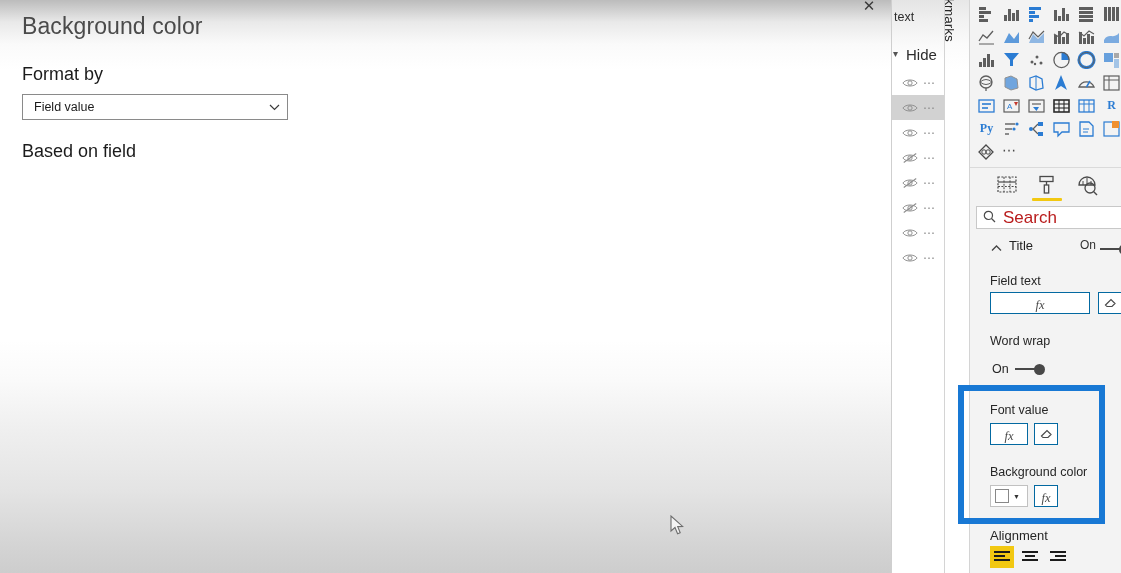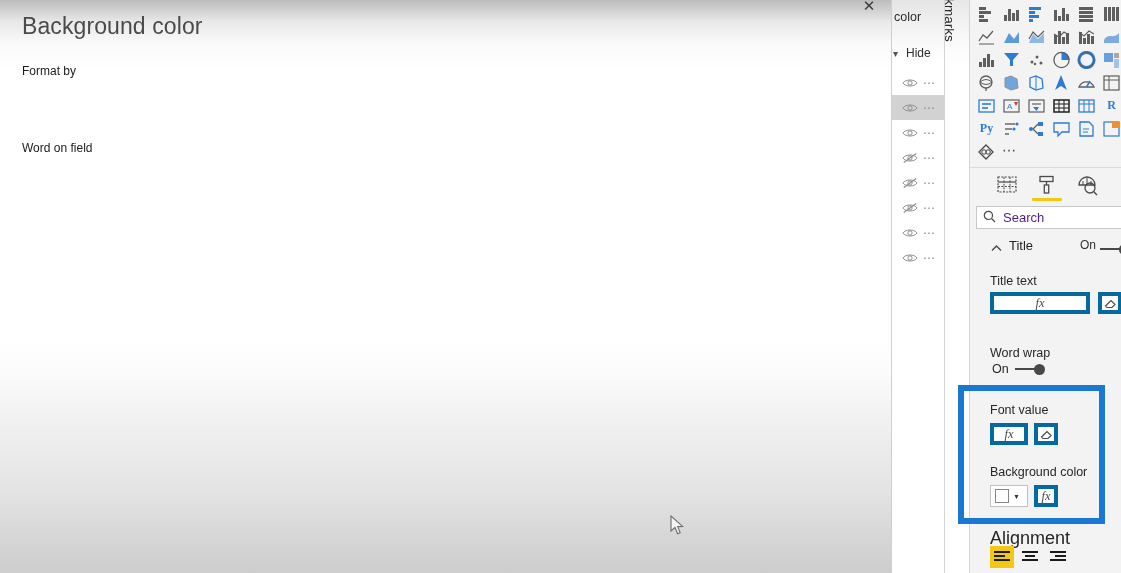--- a/index.html
+++ b/index.html
@@ -26,21 +26,21 @@
     color: #3a3a3a; font-size: 15px; line-height: 24px; text-align: center;
     cursor: pointer; user-select: none;
   }
   .dlg-title {
     position: absolute; left: 22px; top: 13px;
     font-size: 23px; font-weight: 400; color: #4a4a4a;
     letter-spacing: .1px;
   }
   .field-label {
     position: absolute; left: 22px;
-    font-size: 12px; color: #1b1b1b; font-weight: 400; text-align: center;
+    font-size: 18px; color: #1b1b1b; font-weight: 400; text-align: center;
   }
   .lbl-format { top: 64px; }
   .lbl-based  { top: 141px; }
   .combo {
     position: absolute; left: 22px; width: 266px; height: 26px;
     border: 1px solid #8a8a8a; background: #ffffff;
     display: flex; align-items: center; cursor: pointer;
   }
   .combo-format { top: 94px; }
   .combo-based  { top: 171px; }
@@ -63,21 +63,21 @@
     background: linear-gradient(to bottom,#e4e4e4 0px,#efefef 20px,#f7f7f7 38px,#ffffff 60px,#ffffff 573px);
     border-left: 1px solid #cfcfcf;
     overflow: hidden;
   }
   .selpane .hdr-order {
     position: absolute; left: 2px; top: 10px;
     font-size: 12.5px; color: #2c2c2c; white-space: nowrap;
   }
   .selpane .hdr-hide {
     position: absolute; left: 14px; top: 46px;
-    font-size: 12px; color: #2c2c2c;
+    font-size: 15px; color: #2c2c2c;
   }
   .selpane .hdr-chev {
     position: absolute; left: 1px; top: 48px; font-size: 10px; color: #555;
   }
   .sel-row {
     position: absolute; left: 0; width: 53px; height: 25px;
     display: flex; align-items: center; cursor: pointer;
   }
   .sel-row.sel { background: #d2d2d2; }
   .sel-row .eye { margin-left: 10px; width: 16px; height: 14px; }
@@ -137,40 +137,40 @@
     position: absolute; left: -2px; bottom: -3px; width: 30px; height: 3px;
     background: #f2c811; border-radius: 1px;
   }
   
   .viz-search {
     position: absolute; left: 6px; top: 206px; width: 152px; height: 23px;
     background: #ffffff; border: 1px solid #c8c8c8;
     display: flex; align-items: center;
   }
   .viz-search .mag { margin-left: 6px; }
-  .viz-search .ph { margin-left: 7px; font-size: 13px; color: #4c1d95; }
+  .viz-search .ph { margin-left: 7px; font-size: 17px; color: #b91c1c; }
 
   
   .sec-hdr {
     position: absolute; left: 15px; top: 238px; width: 151px; height: 22px;
     display: flex; cursor: pointer;
   }
   .sec-hdr .chev { margin-left: 6px; color: #444; }
   .sec-hdr .name { margin-left: 7px; font-size: 13px; color: #242424; }
   .sec-hdr .state { margin-left: auto; margin-right: 4px; font-size: 12px; color: #333; }
   .toggle { display: inline-flex; align-items: center; }
   .toggle .trk { width: 20px; height: 2px; background: #484848; }
   .toggle .knb { width: 11px; height: 11px; border-radius: 50%; background: #484848; margin-left: -1px; }
 
   .f-label {
     position: absolute; left: 20px; font-size: 12.5px; color: #262626;
   }
   .btn-sq {
     position: absolute; height: 22px; background: #ffffff;
-    border: 4px solid #0369a1; display: flex; align-items: flex-start;
+    border: 1px solid #0369a1; display: flex; align-items: flex-end;
     justify-content: center; cursor: pointer;
   }
   .btn-sq .fx {
     font-family: "Liberation Serif", serif; font-style: italic;
     font-size: 12.5px; color: #4a4a4a;
   }
   .swatch-box {
     position: absolute; height: 22px; width: 38px; background: #ffffff;
     border: 1px solid #c1c1c1; display: flex; align-items: center;
     cursor: pointer;
@@ -183,48 +183,56 @@
 
   .wrap-toggle { position: absolute; left: 22px; display: flex; align-items: center; gap: 6px; }
   .wrap-toggle .on { font-size: 12.5px; color: #262626; }
 
   
   .highlight {
     position: absolute; left: 958px; top: 385px; width: 147px; height: 139px;
     border: 6px solid #1878d4; pointer-events: none; z-index: 40;
   }
 
-  .align-lbl { position: absolute; left: 20px; top: 528px; font-size: 18px; color: #262626; }
+  .align-lbl { position: absolute; left: 20px; top: 528px; font-size: 13px; color: #262626; }
   .align-row { position: absolute; left: 20px; top: 546px; display: flex; gap: 4px; }
   .align-btn { width: 24px; height: 22px; display: flex; align-items: center;
                justify-content: center; cursor: pointer; }
   .align-btn.active { background: #f2c811; }
 </style>
 </head>
 <body>
 
 <div id="root">
 
   <div class="dialog">
     <div class="dlg-close">✕</div>
     <div class="dlg-title">Background color</div>
 
     <div class="field-label lbl-format">Format by</div>
-
-    <div class="field-label lbl-based">Word on field</div>
+    <div class="combo combo-format">
+      <div class="val">Field value</div>
+      <div class="chev">
+        <svg width="11" height="7" viewBox="0 0 11 7">
+            <path d="M1 1 L5.5 5.5 L10 1" stroke="#3a3a3a" stroke-width="1.2" fill="none"></path>
+          </svg>
+      </div>
+    </div>
+
+    <div class="field-label lbl-based">Based on field</div>
 
     <div class="cursor">
       <svg width="16" height="22" viewBox="0 0 16 22">
         <path d="M1 1 L1 16 L5 12.5 L7.6 18.8 L10.2 17.7 L7.7 11.6 L12.6 11.4 Z" fill="#f4f4f4" stroke="#6d6d6d" stroke-width="1.1"></path>
       </svg>
     </div>
   </div>
 
   <div class="selpane">
-    <div class="hdr-order">color</div>
+    <div class="hdr-order">text</div>
     <div class="hdr-chev">▾</div>
     <div class="hdr-hide">Hide</div>
     <div id="sel-rows">
         <div class="sel-row" style="top: 70px;">
           <svg viewBox="0 0 18 14" class="eye">
             <path d="M1 7 C4 2.5, 14 2.5, 17 7 C14 11.5, 4 11.5, 1 7 Z" fill="none" stroke="#8d8d8d" stroke-width="1.1"></path>
             <circle cx="9" cy="7" r="2.4" fill="none" stroke="#8d8d8d" stroke-width="1.1"></circle>
           </svg>
           <span class="dots">⋯</span>
         </div>
@@ -606,33 +614,33 @@
           </svg>
       </span>
       <span class="name">Title</span>
       <span class="state">On</span>
       <span class="toggle" style="margin-right:6px;">
         <span class="trk"></span>
         <span class="knb"></span>
       </span>
     </div>
 
-    <div class="f-label" style="top:274px;">Title text</div>
+    <div class="f-label" style="top:274px;">Field text</div>
     <div class="btn-sq" style="left:20px; top:292px; width:100px;">
       <span class="fx">fx</span>
     </div>
     <div class="btn-sq" style="left:128px; top:292px; width:24px;">
       <span>
         <svg width="13" height="13" viewBox="0 0 13 13">
           <path d="M1.5 9 L7 3.5 L11 7.5 L8 10.5 L3 10.5 Z" fill="none" stroke="#4a4a4a" stroke-width="1.2"></path>
         </svg>
       </span>
     </div>
 
-    <div class="f-label" style="top:334px;margin-top:12px;">Word wrap</div>
+    <div class="f-label" style="top:334px;">Word wrap</div>
     <div class="wrap-toggle" style="top:362px;">
       <span class="on">On</span>
       <span class="toggle">
         <span class="trk"></span>
         <span class="knb"></span>
       </span>
     </div>
 
     <div class="f-label" style="top:403px; z-index:10;">Font value</div>
     <div class="btn-sq" style="left:20px; top:423px; width:38px; z-index:10;">

